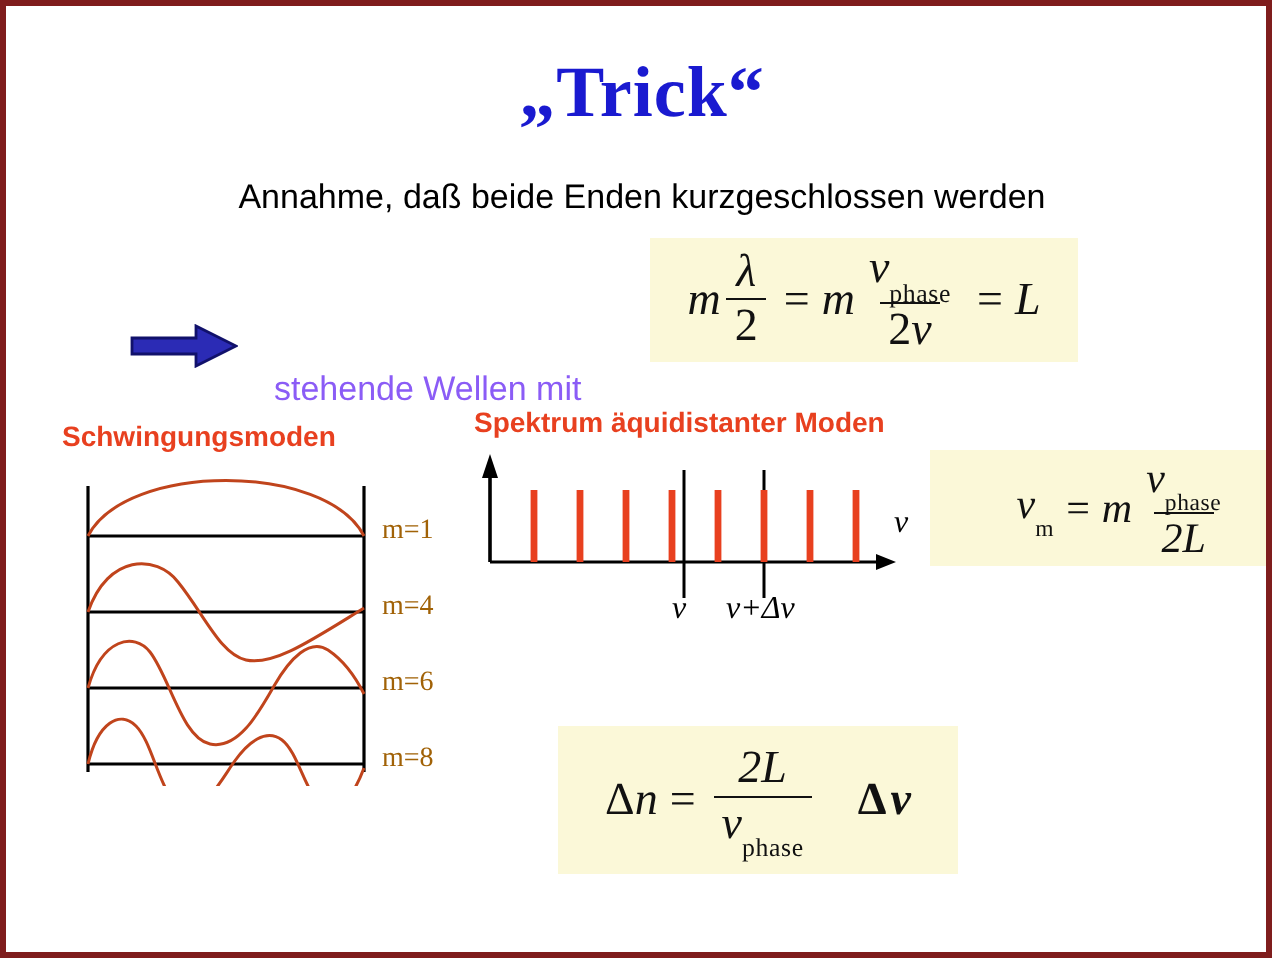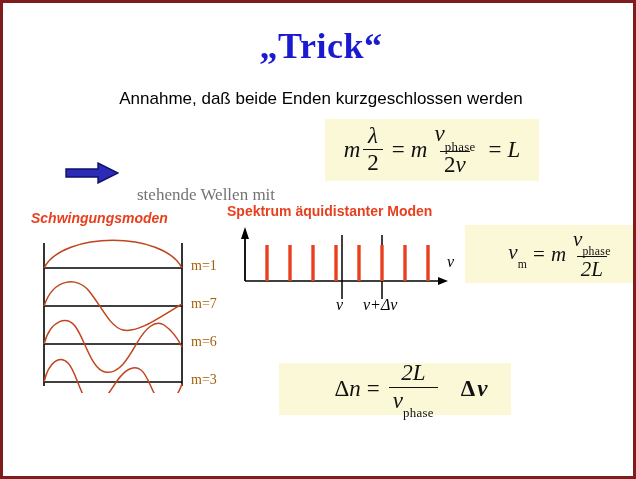--- a/index.html
+++ b/index.html
@@ -48,40 +48,40 @@
   #arrow-row {
     position: absolute;
     left: 62px;
     top: 138px;
     display: flex;
     align-items: center;
   }
   #blue-arrow { display: block; }
   #standing-waves-label {
     margin-left: 18px;
-    font-family: Liberation Serif, serif;
+    font-family: Liberation Sans, sans-serif;
     font-size: 17px;
-    color: #737373;
+    color: #8b5cf6;
     white-space: nowrap;
     margin-top: 44px;
   }
 
   
   .formula-box {
     position: absolute;
     background: #fbf8d8;
     font-family: "Liberation Serif", serif;
     color: #111111;
     display: flex;
     align-items: center;
     justify-content: center;
   }
   #formula-box-1 { left: 322px; top: 116px; width: 214px; height: 62px; }
   #formula-box-2 { left: 462px; top: 222px; width: 196px; height: 58px; justify-content: center; }
-  #formula-box-3 { left: 276px; top: 360px; width: 200px; height: 52px; padding-left: 32px; }
+  #formula-box-3 { left: 276px; top: 360px; width: 200px; height: 74px; }
 
   .eq { display: inline-flex; align-items: center; white-space: nowrap; }
   .eq .it { font-style: italic; }
   .eq .op { margin: 0 6px; font-style: normal; }
   .frac {
     display: inline-flex;
     flex-direction: column;
     align-items: center;
     vertical-align: middle;
     margin: 0 3px;
@@ -101,22 +101,22 @@
 
   
   .red-heading {
     position: absolute;
     font-family: "Liberation Sans", sans-serif;
     font-size: 14px;
     font-weight: bold;
     color: #e8401f;
     white-space: nowrap;
   }
-  #heading-modes { left: 28px; top: 207px; font-style: italic; }
-  #heading-spectrum { left: 224px; top: 200px; }
+  #heading-modes { left: 28px; top: 207px; }
+  #heading-spectrum { left: 234px; top: 200px; }
   #heading-count { left: 243px; top: 330px; }
   #heading-count .sym {
     font-family: "Liberation Serif", serif;
     font-style: italic;
     font-size: 14px;
   }
 
   
   #modes-diagram { position: absolute; left: 30px; top: 228px; }
   #spectrum-diagram { position: absolute; left: 232px; top: 220px; }
@@ -188,23 +188,23 @@
 
       <path d="M11,75 C 21,46 45,46 56,60 C 69,76 77,96 90,99 C 104,102 123,89 149,73" fill="none" stroke="#c0441c" stroke-width="1.5"></path>
 
       <path d="M11,113 C 18,88 34,85 42,95 C 52,108 58,138 72,141 C 86,144 96,126 104,112 C 112,98 122,88 131,94 C 140,100 145,108 149,116" fill="none" stroke="#c0441c" stroke-width="1.5"></path>
 
       <path d="M11,151 C 16,130 27,124 35,132 C 44,141 47,168 58,172 C 69,176 77,160 84,150 C 91,140 100,133 108,139 C 117,146 120,169 130,172 C 140,175 146,161 149,153" fill="none" stroke="#c0441c" stroke-width="1.5"></path>
     </svg>
   </div>
 
   <div class="mode-label" style="left:188px; top:255px;">m=1</div>
-  <div class="mode-label" style="left:188px; top:293px;">m=7</div>
+  <div class="mode-label" style="left:188px; top:293px;">m=4</div>
   <div class="mode-label" style="left:188px; top:331px;">m=6</div>
-  <div class="mode-label" style="left:188px; top:369px;">m=3</div>
+  <div class="mode-label" style="left:188px; top:369px;">m=8</div>
 
   <div id="heading-spectrum" class="red-heading">Spektrum äquidistanter Moden</div>
 
   <div id="spectrum-diagram">
     <svg width="220" height="90" viewBox="0 0 220 90">
 
       <line x1="10" y1="14" x2="10" y2="58" stroke="#000000" stroke-width="1.8"></line>
       <polygon points="10,4 6,16 14,16" fill="#000000"></polygon>
 
       <line x1="10" y1="58" x2="205" y2="58" stroke="#000000" stroke-width="1.6"></line>

